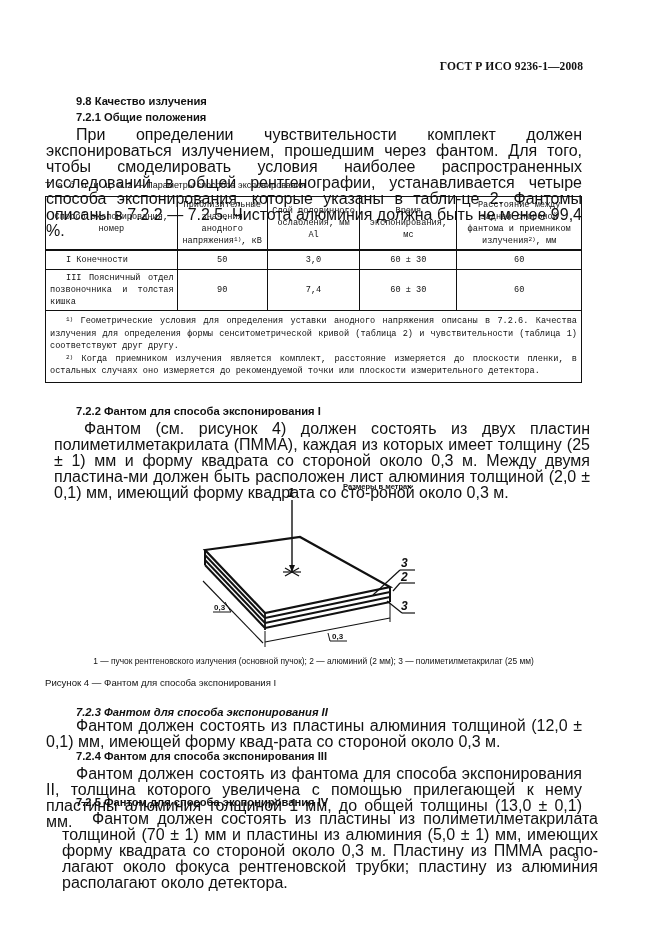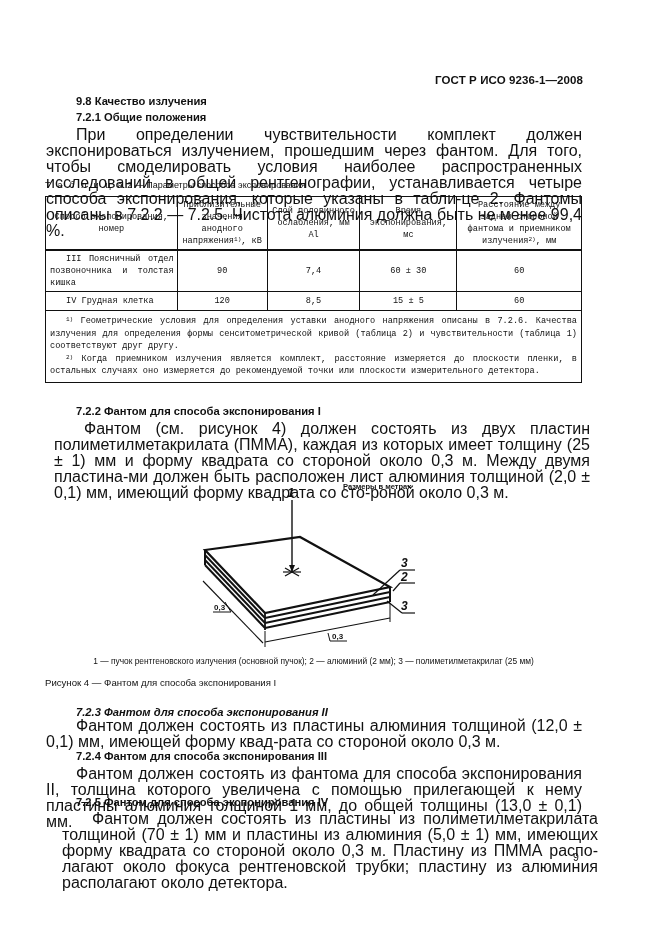--- a/index.html
+++ b/index.html
@@ -1,18 +1,18 @@
 <!DOCTYPE html>
 <html><head>
 <meta charset="utf-8">
 <style>
   html, body { margin:0; padding:0; background:#ffffff; }
   body { width:661px; height:936px; position:relative; overflow:hidden; color:#111; font-family:"Liberation Sans", sans-serif; }
   .abs { position:absolute; }
-  .hdr { right:78px; top:74px; font-size:11.5px; font-weight:bold; letter-spacing:0.1px; }
+  .hdr { right:78px; top:60px; font-size:11.5px; font-weight:bold; letter-spacing:0.1px;font-family:Liberation Serif, serif; }
   .h { font-weight:bold; font-size:11.2px; }
   .p { font-size:16px; line-height:16px; text-align:justify; }
   .ind { text-indent:30px; }
   .tcap { left:45px; top:180px; font-size:9px; }
   .tcap .sp { letter-spacing:2.2px; }
   table.t { position:absolute; left:45px; top:196px; width:537px; border-collapse:collapse; font-size:8.6px;font-family:Liberation Mono, monospace; }
   table.t td, table.t th { border:1px solid #111; text-align:center; font-weight:normal; padding:2px 3px; }
   table.t thead th { height:44px; line-height:12px; border-bottom:2.5px solid #111; }
   table.t tbody td { height:14px; }
   table.t td.l { text-align:left; padding-left:20px; }
@@ -47,31 +47,31 @@
     <tr>
       <th><span>Способ экспонирования, номер</span></th>
       <th><span>Приблизительные значения анодного напряжения</span><sup>1)</sup><span>, кВ</span></th>
       <th><span>Слой половинного ослабления, мм Al</span></th>
       <th><span>Время экспонирования, мс</span></th>
       <th><span>Расстояние между задней стороной фантома и приемником излучения</span><sup>2)</sup><span>, мм</span></th>
     </tr>
   </thead>
   <tbody>
     <tr>
+      <td class="l">I  Конечности</td>
+      <td>50</td>
+      <td>3,0</td>
+      <td>60 ± 30</td>
+      <td>60</td>
+    </tr>
+    <tr>
       <td class="lw" style="text-indent:16px;">III  Поясничный отдел позвоночника и толстая кишка</td>
       <td>90</td>
       <td>7,4</td>
       <td>60 ± 30</td>
-      <td>60</td>
-    </tr>
-    <tr>
-      <td class="l">IV  Грудная клетка</td>
-      <td>120</td>
-      <td>8,5</td>
-      <td>15 ± 5</td>
       <td>60</td>
     </tr>
     <tr>
       <td colspan="5" class="note">
         <div style="text-indent:16px;"><sup>1)</sup><span> Геометрические условия для определения уставки анодного напряжения описаны в 7.2.6. Качества излучения для определения формы сенситометрической кривой (таблица 2) и чувствительности (таблица 1) соответствуют друг другу.</span></div>
         <div style="text-indent:16px;"><sup>2)</sup><span> Когда приемником излучения является комплект, расстояние измеряется до плоскости пленки, в остальных случаях оно измеряется до рекомендуемой точки или плоскости измерительного детектора.</span></div>
       </td>
     </tr>
   </tbody>
 </table>

